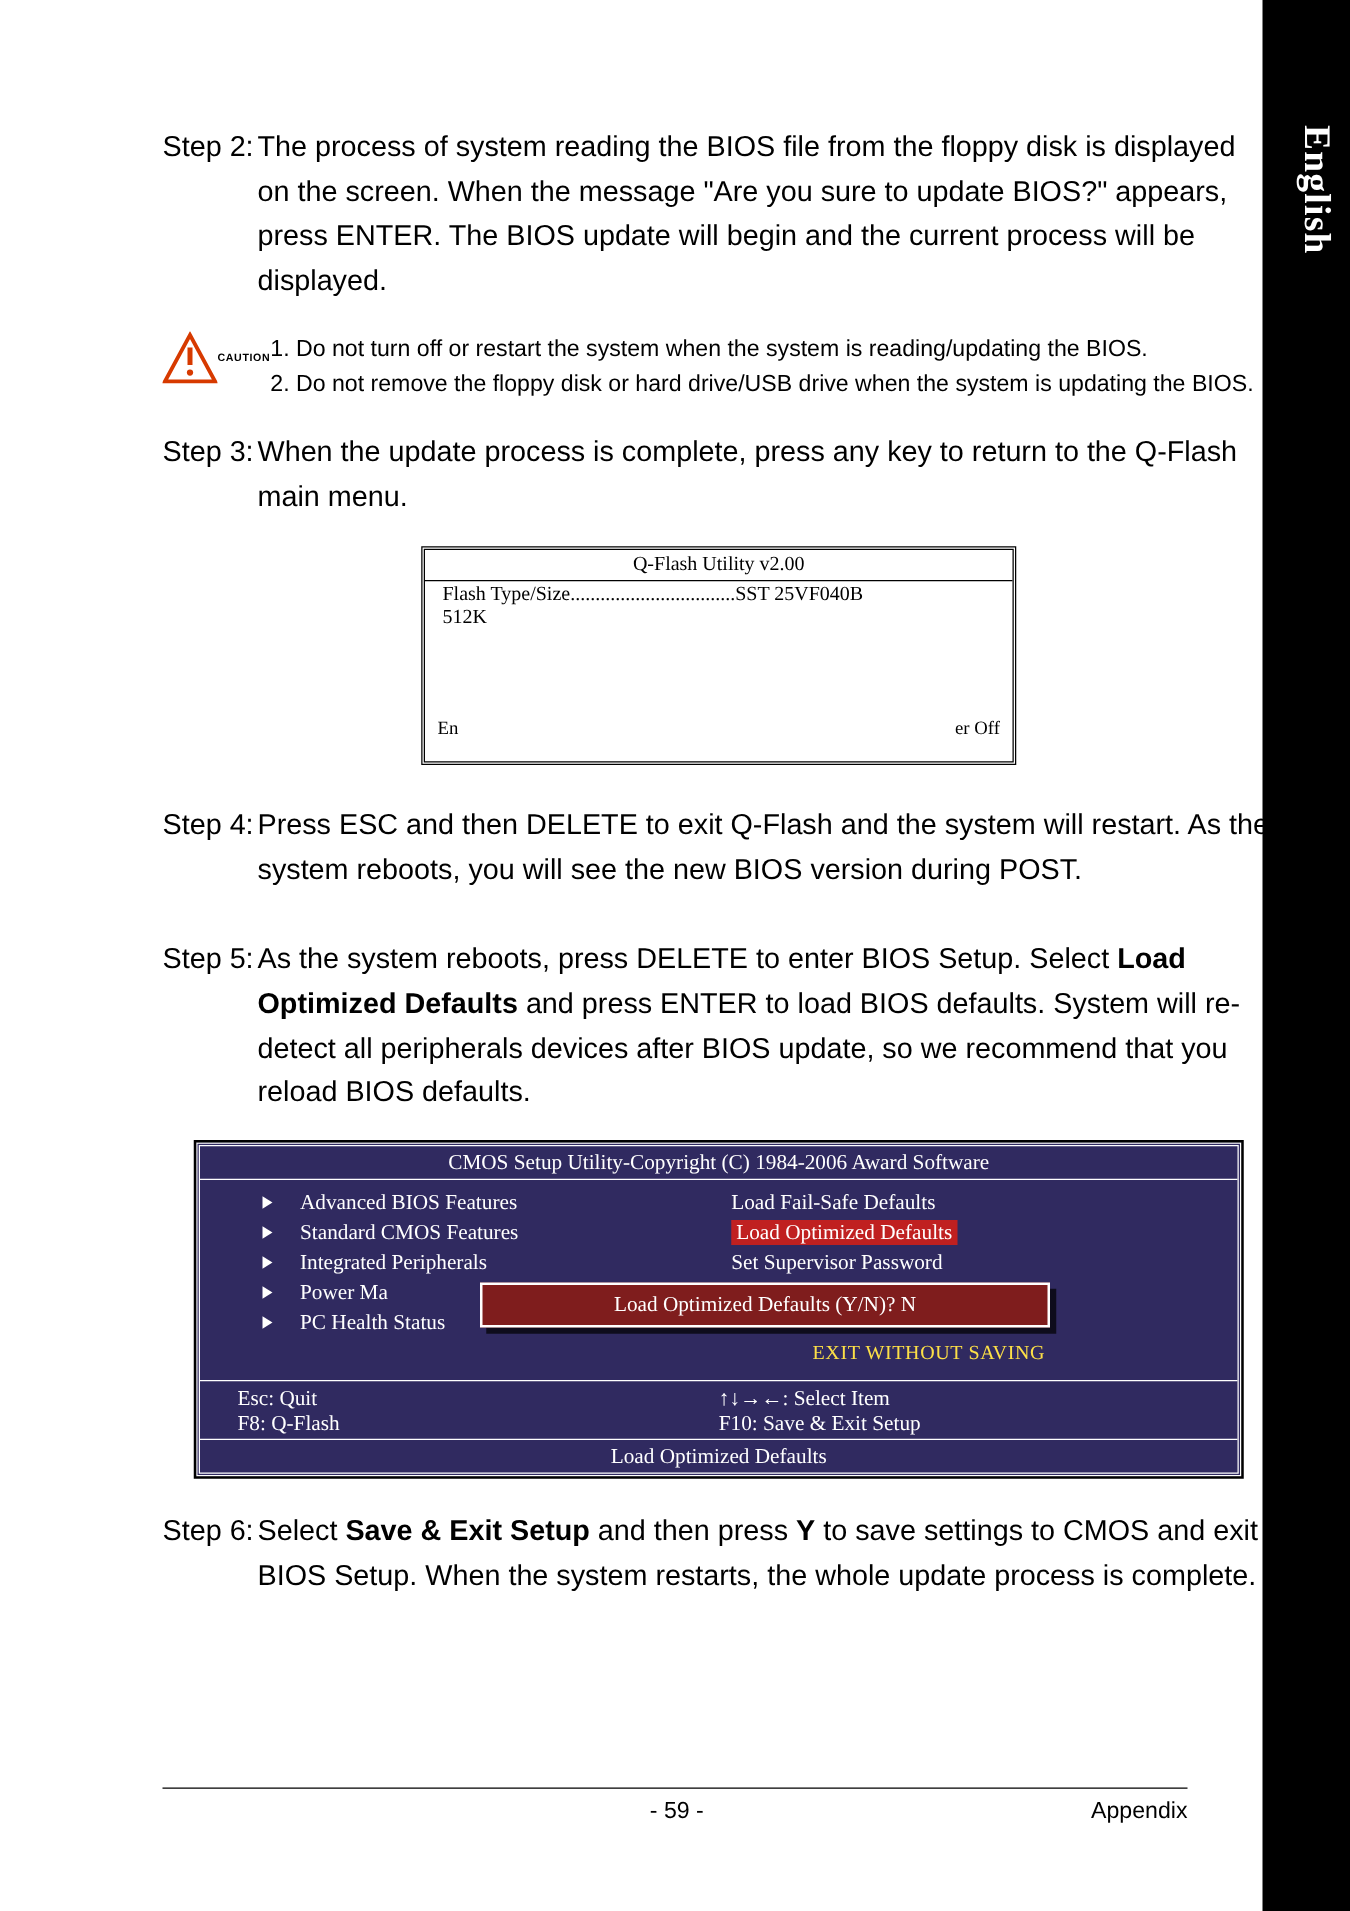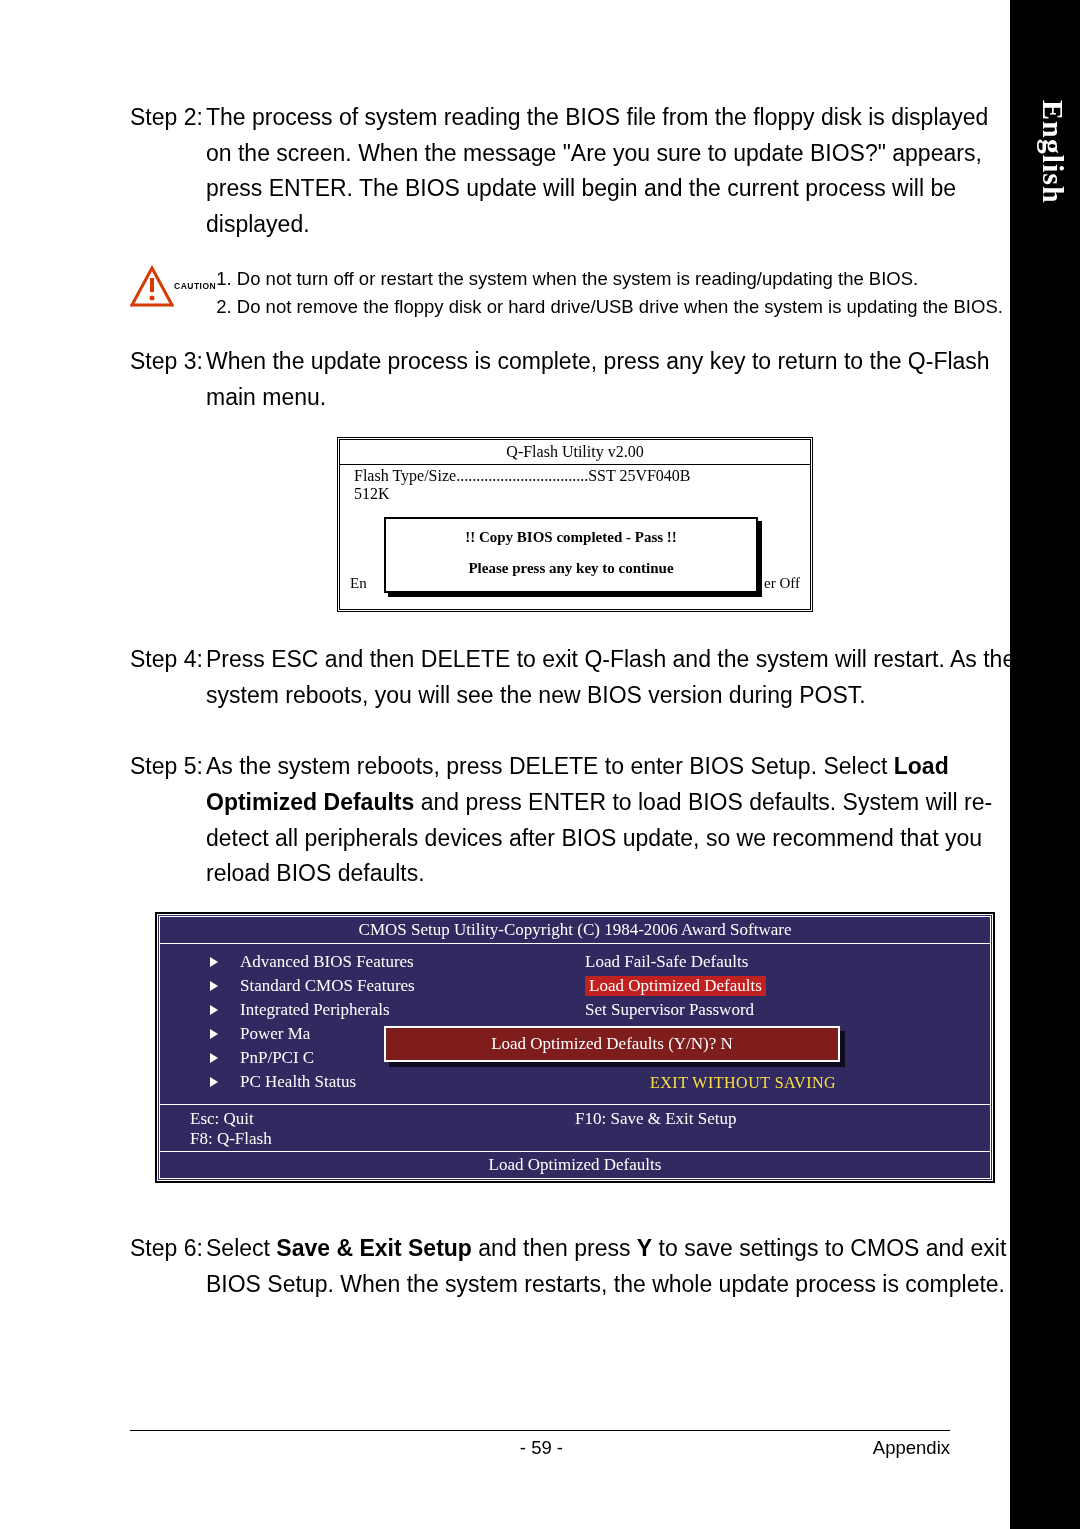--- a/index.html
+++ b/index.html
@@ -145,24 +145,20 @@
     <div class="qflash-title">Q-Flash Utility v2.00</div>
     <div class="qflash-info">
       <span class="flash-type-label">Flash Type/Size.................................SST 25VF040B</span>
       <span>512K</span>
     </div>
     <div class="qflash-inner-wrap">
       <div class="qflash-behind">
         <span>En</span>
         <span>er Off</span>
       </div>
-      <div class="qflash-dialog">
-        <div class="l1">!! Copy BIOS completed - Pass !!</div>
-        <div>Please press any key to continue</div>
-      </div>
     </div>
   </div>
 
   <div class="step-block">
     <div class="step-row">
       <div class="step-label">Step 4:</div>
       <div class="step-body">Press ESC and then DELETE to exit Q-Flash and the system will restart. As the system reboots, you will see the new BIOS version during POST.</div>
     </div>
   </div>
 
@@ -190,24 +186,20 @@
         <div class="cmos-item">
             <span class="tri"></span>
             <span>Integrated Peripherals</span>
           </div>
         <div class="cmos-item">
             <span class="tri"></span>
             <span>Power Ma</span>
           </div>
         <div class="cmos-item">
             <span class="tri"></span>
-            <span>PnP/PCI C</span>
-          </div>
-        <div class="cmos-item">
-            <span class="tri"></span>
             <span>PC Health Status</span>
           </div>
       </div>
       <div class="cmos-col">
         <div class="cmos-item">
             <span>Load Fail-Safe Defaults</span>
           </div>
         <div class="cmos-item">
             <span class="highlight">Load Optimized Defaults</span>
           </div>
@@ -217,28 +209,29 @@
       </div>
       <div class="cmos-dialog">Load Optimized Defaults (Y/N)? N</div>
       <div class="exit-without">Exit Without Saving</div>
     </div>
     <div class="cmos-help">
       <div class="cmos-help-col">
         <div>Esc: Quit</div>
         <div>F8: Q-Flash</div>
       </div>
       <div class="cmos-help-col">
+        <div>↑↓→←: Select Item</div>
         <div>F10: Save &amp; Exit Setup</div>
       </div>
     </div>
     <div class="cmos-footer">Load Optimized Defaults</div>
   </div>
 
 
-  <div class="step-block" style="margin-top:50px;">
+  <div class="step-block" style="margin-top:26px;">
     <div class="step-row">
       <div class="step-label">Step 6:</div>
       <div class="step-body">
         <span>Select </span><b>Save &amp; Exit Setup</b><span> and then press </span><b>Y</b><span> to save settings to CMOS and exit BIOS Setup. When the system restarts, the whole update process is complete.</span>
       </div>
     </div>
   </div>
 
   <div class="page-footer">
     <span class="sp"></span>

